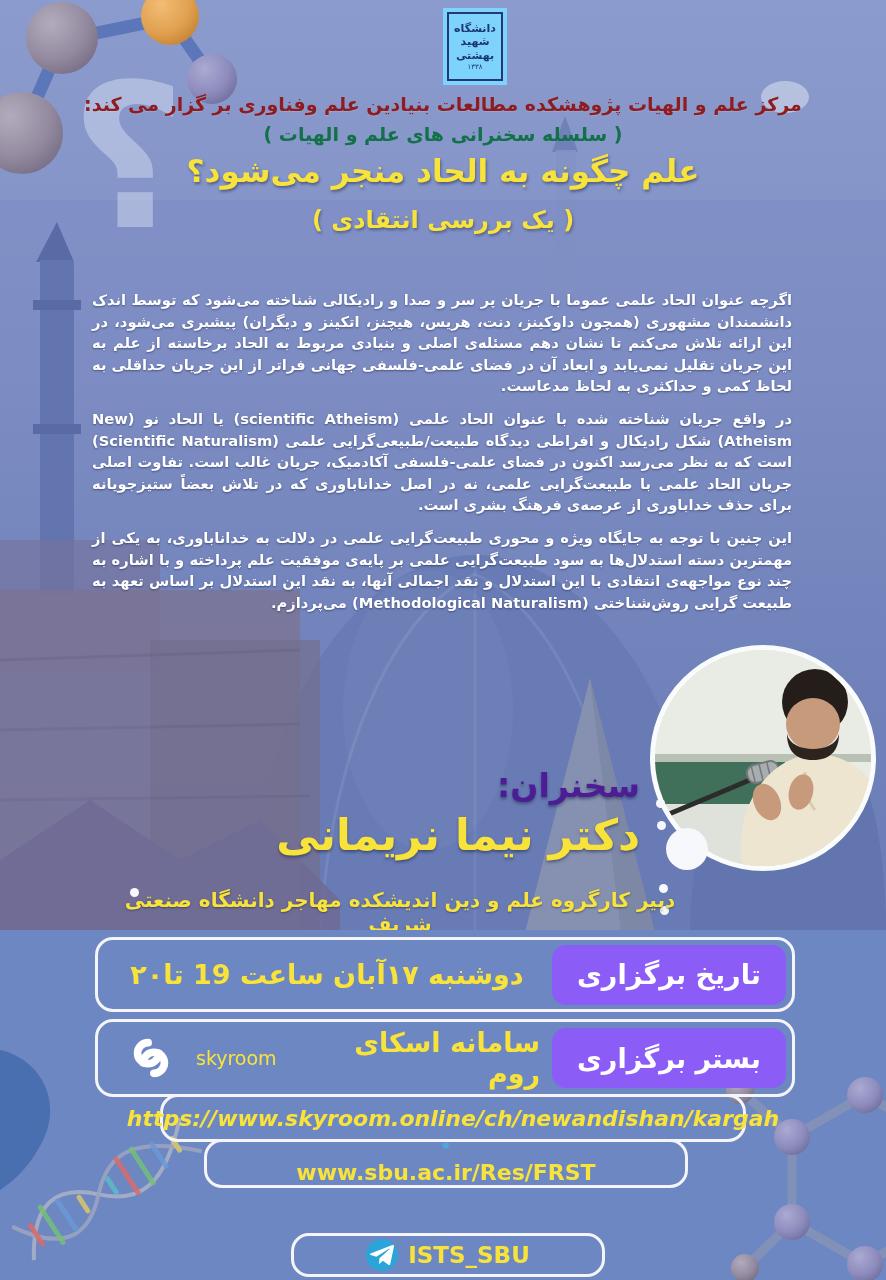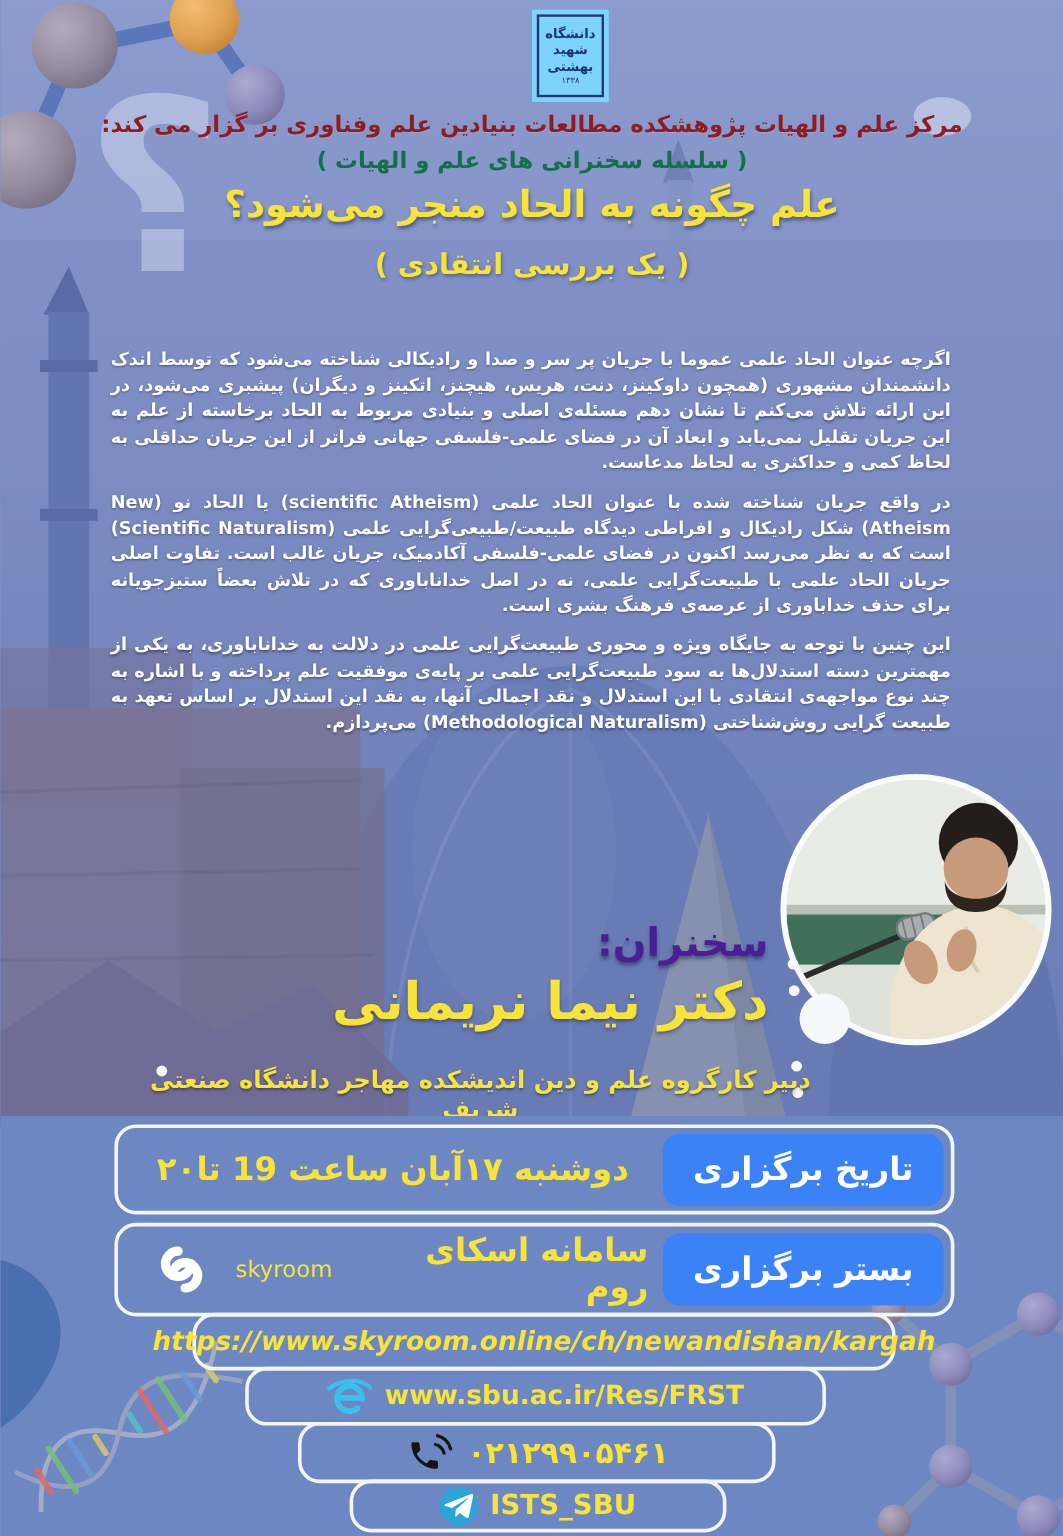--- a/index.html
+++ b/index.html
@@ -62,34 +62,34 @@
   .row { border:3px solid #f3f5f9; border-radius:18px; }
   .row1 { left:95px;  top:937px;  width:700px; height:75px; }
   .row2 { left:95px;  top:1019px; width:700px; height:78px; }
   .row3 { left:160px; top:1094px; width:586px; height:48px;font-style:italic; }
   .row4 { left:204px; top:1139px; width:484px; height:49px; }
   .row5 { left:248px; top:1185px; width:398px; height:51px; }
   .row6 { left:291px; top:1233px; width:314px; height:44px; }
 
   .pill {
     position:absolute; right:6px; top:50%; transform:translateY(-50%);
-    width:234px; height:60px; background:#3b82f6; border-radius:14px;
+    width:234px; height:60px; background:#8b5cf6; border-radius:14px;
     display:flex; align-items:center; justify-content:center;
     color:#fff; font-size:27px; font-weight:bold;
   }
   .row-value {
     position:absolute; top:0; bottom:0; display:flex; align-items:center; justify-content:center;
     color:#f8e33b; font-weight:bold;
   }
   .date-value     { left:16px;  right:252px; font-size:27px; }
   .platform-value { left:230px; right:252px; font-size:27px; }
   .skyroom-brand  { position:absolute; left:30px; top:0; bottom:0; display:flex; align-items:center; gap:10px; direction:ltr; }
   .skyroom-text   { color:#f8e33b; font-size:19px;margin-left:12px; }
   .link-value  { left:0; right:0; font-size:22px; direction:ltr; }
-  .web-value   { left:0; right:0; font-size:22px; direction:ltr; gap:10px; }
+  .web-value   { left:0; right:0; font-size:22px; direction:ltr; gap:10px;flex-direction:column; }
   .phone-value { left:0; right:0; font-size:25px; direction:ltr; gap:12px; letter-spacing:1px; }
   .tg-value    { left:0; right:0; font-size:23px; direction:ltr; gap:10px; }
 </style>
 </head>
 <body>
 
 <div class="poster">
 
   <svg class="abs bg-scene" width="886" height="940" viewBox="0 0 886 940">
     <defs>
@@ -288,30 +288,20 @@
     <div class="row-value web-value">
       <svg width="38" height="38" viewBox="0 0 40 40">
         <path d="M31 22 a11 11 0 1 0 -4 8" stroke="#3ac0ee" stroke-width="5" fill="none" stroke-linecap="round"></path>
         <path d="M10 21 h21" stroke="#3ac0ee" stroke-width="5" stroke-linecap="round"></path>
         <path d="M2 13 C12 4 32 4 38 12" stroke="#3ac0ee" stroke-width="3.5" fill="none" stroke-linecap="round"></path>
       </svg>
       <span>www.sbu.ac.ir/Res/FRST</span>
     </div>
   </div>
 
-  <div class="abs row row5">
-    <div class="row-value phone-value">
-      <svg width="40" height="40" viewBox="0 0 44 44">
-        <path transform="translate(2,8) scale(1.35)" fill="#161412" d="M6.62 10.79c1.44 2.83 3.76 5.14 6.59 6.59l2.2-2.21c.27-.26.66-.35 1.01-.24 1.12.37 2.33.57 3.58.57.55 0 1 .45 1 1V20c0 .55-.45 1-1 1-9.39 0-17-7.61-17-17 0-.55.45-1 1-1h3.5c.55 0 1 .45 1 1 0 1.25.2 2.45.57 3.57.11.35.03.74-.25 1.02l-2.2 2.2z"></path>
-        <path d="M28 14 c4 1 7 4 8 8" stroke="#161412" stroke-width="3" fill="none" stroke-linecap="round"></path>
-        <path d="M30 6 c6 1.5 10.5 6 12 12" stroke="#161412" stroke-width="3" fill="none" stroke-linecap="round"></path>
-      </svg>
-      <span>۰۲۱۲۹۹۰۵۴۶۱</span>
-    </div>
-  </div>
 
   <div class="abs row row6">
     <div class="row-value tg-value">
       <svg width="32" height="32" viewBox="0 0 24 24">
         <circle cx="12" cy="12" r="12" fill="#2aa4d9"></circle>
         <path fill="#ffffff" d="M9.78 18.65l.28-4.23 7.68-6.92c.34-.31-.07-.46-.52-.19L7.74 13.3 3.64 12c-.88-.25-.89-.86.2-1.3l15.97-6.16c.73-.33 1.43.18 1.15 1.3l-2.72 12.81c-.19.91-.74 1.13-1.5.71L12.6 16.3l-1.99 1.93c-.23.23-.42.42-.83.42z"></path>
       </svg>
       <span>ISTS_SBU</span>
     </div>
   </div>

